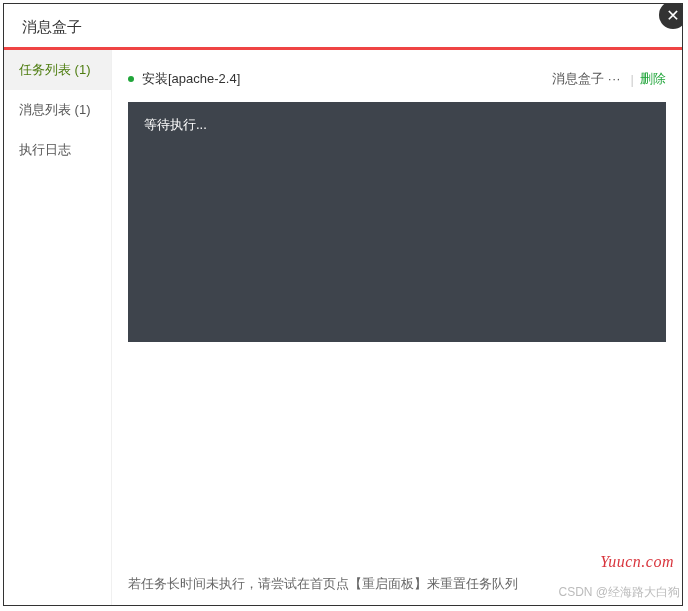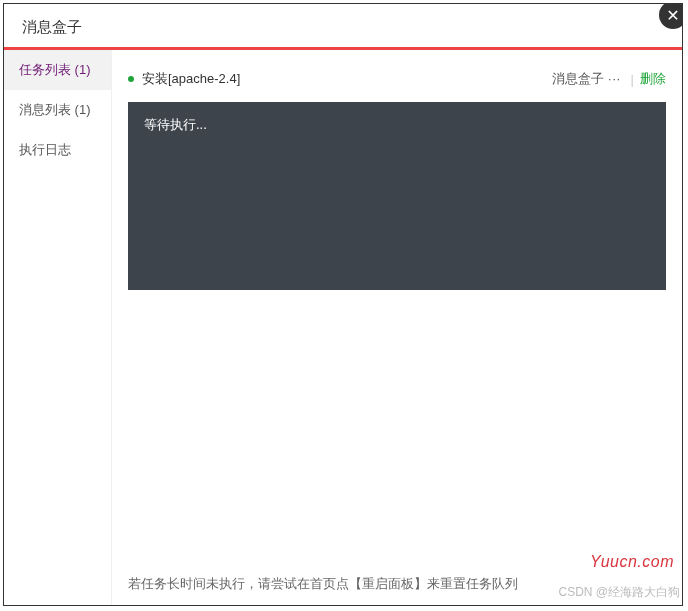--- a/index.html
+++ b/index.html
@@ -55,21 +55,21 @@
       border-right: 1px solid #f0f0f0;
     }
     .sidebar-item {
       padding: 11px 15px;
       font-size: 13px;
       color: #555;
       cursor: pointer;
     }
     .sidebar-item.active {
       background: #f2f2f2;
-      color: #701a75;
+      color: #4d7c0f;
     }
     .main {
       flex: 1;
       padding: 14px 16px 0 16px;
       display: flex;
       flex-direction: column;
       position: relative;
     }
     .task-row {
       display: flex;
@@ -98,39 +98,39 @@
     }
     .delete-link {
       color: #20a53a;
       cursor: pointer;
     }
     .console {
       background: #3e444c;
       color: #fff;
       font-size: 13px;
       padding: 14px 16px;
-      height: 188px;
+      height: 240px;
       overflow: auto;
     }
     .footer-tip {
       position: absolute;
       bottom: 12px;
       left: 16px;
       right: 16px;
       font-size: 13px;
       color: #666;
     }
     .watermark {
       position: absolute;
       right: 14px;
       bottom: 40px;
       color: #d9363e;
       font-size: 16px;
       font-style: italic;
-      font-family: Liberation Sans, sans-serif;
+      font-family: Liberation Serif, serif;
       letter-spacing: 0.5px;
       text-align: center;
     }
     .watermark2 {
       position: absolute;
       right: 8px;
       bottom: 10px;
       color: rgba(120,120,120,0.5);
       font-size: 12px;
     }

